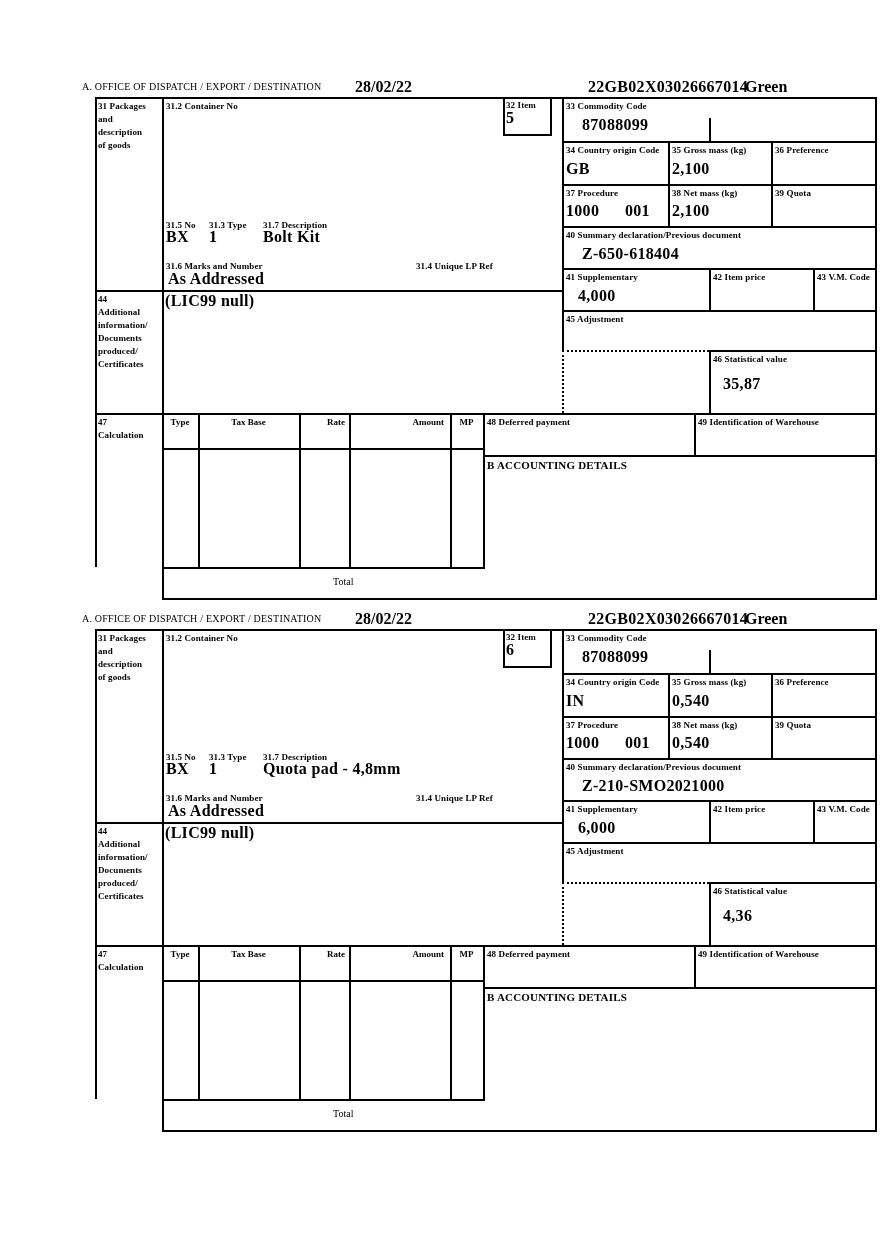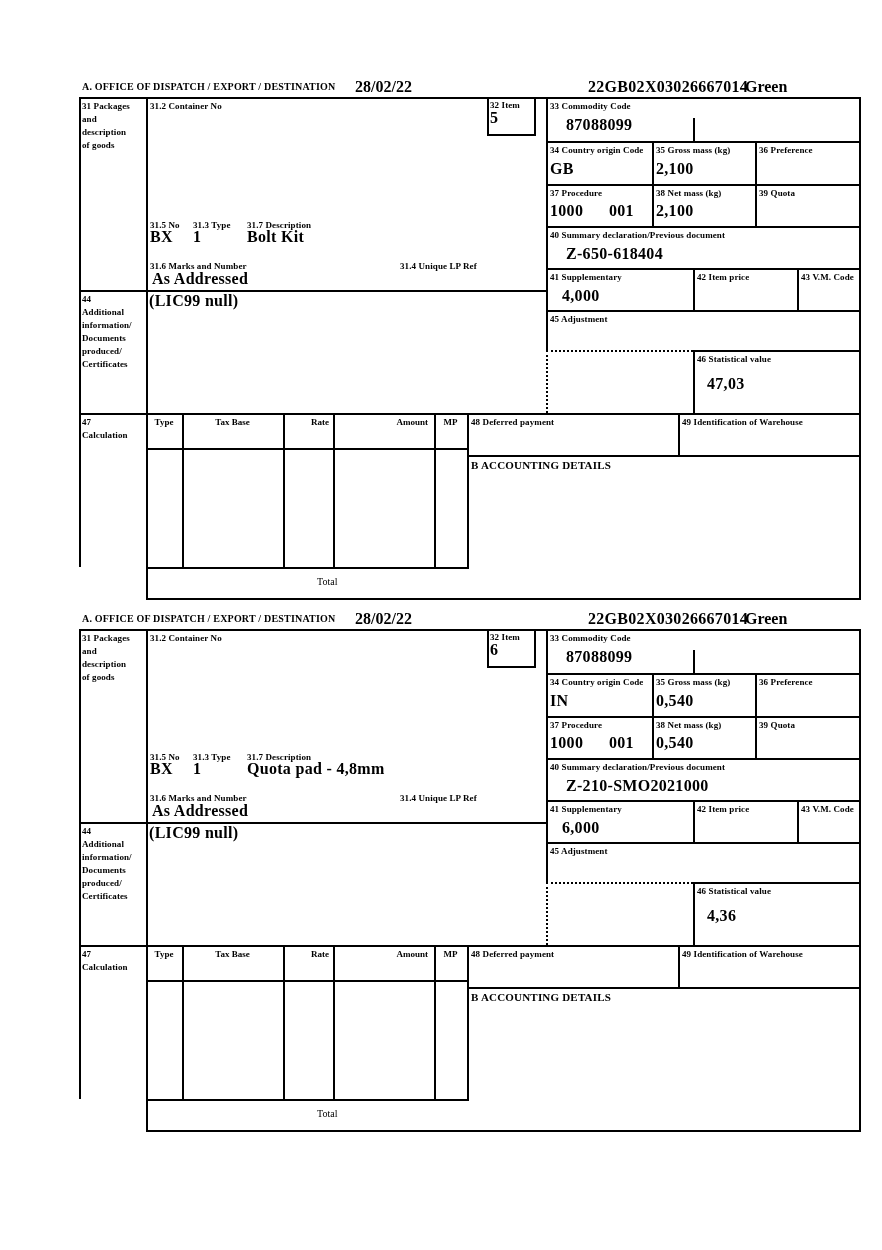--- a/index.html
+++ b/index.html
@@ -1,28 +1,28 @@
 <!DOCTYPE html>
 <html><head>
 <meta charset="utf-8">
 <style>
   html,body{margin:0;padding:0;}
   body{width:882px;height:1250px;background:#ffffff;position:relative;
        font-family:"Liberation Serif", serif;color:#000;}
   .section{position:absolute;left:79px;width:782px;height:524px;}
-  .grid{position:absolute;left:0;top:21px;width:782px;height:583px;}
+  .grid{position:absolute;left:16px;top:21px;width:782px;height:583px;}
   .hl{position:absolute;height:2px;background:#000;}
   .vl{position:absolute;width:2px;background:#000;}
   .hd{position:absolute;height:0;border-top:2px dotted #000;}
   .vd{position:absolute;width:0;border-left:2px dotted #000;}
   .lbl{position:absolute;font-size:9px;font-weight:700;line-height:13px;
        white-space:pre-line;letter-spacing:0.1px;}
   .val{position:absolute;font-size:16px;font-weight:700;letter-spacing:0.3px;
        white-space:nowrap;line-height:16px;}
-  .a-title{position:absolute;left:3px;top:5px;font-size:10px;font-weight:700;
+  .a-title{position:absolute;left:3px;top:5px;font-size:10px;font-weight:400;
        letter-spacing:0.2px;white-space:nowrap;}
   .a-date{position:absolute;left:276px;top:2px;font-size:16px;font-weight:700;}
   .a-entry{position:absolute;left:509px;top:2px;font-size:16px;font-weight:700;letter-spacing:0.3px;}
   .a-route{position:absolute;left:666px;top:2px;font-size:16px;font-weight:700;}
   .chdr{position:absolute;top:320px;font-size:9px;font-weight:700;}
   .acct{position:absolute;left:392px;top:362px;font-size:11px;font-weight:700;letter-spacing:0.2px;}
   .total{position:absolute;left:238px;top:479px;font-size:10px;font-weight:400;}
 </style>
 </head>
 <body>
@@ -112,21 +112,21 @@
       <div class="val" style="left:577px;top:106px">2,100</div>
       <div class="lbl" style="left:680px;top:90px">39 Quota</div>
       <div class="lbl" style="left:471px;top:132px">40 Summary declaration/Previous document</div>
       <div class="val" style="left:487px;top:149px">Z-650-618404</div>
       <div class="lbl" style="left:471px;top:174px">41 Supplementary</div>
       <div class="val" style="left:483px;top:191px">4,000</div>
       <div class="lbl" style="left:618px;top:174px">42 Item price</div>
       <div class="lbl" style="left:722px;top:174px">43 V.M. Code</div>
       <div class="lbl" style="left:471px;top:216px">45 Adjustment</div>
       <div class="lbl" style="left:618px;top:256px">46 Statistical value</div>
-      <div class="val" style="left:628px;top:279px">47,03</div>
+      <div class="val" style="left:628px;top:279px">35,87</div>
 
       <div class="lbl" style="left:3px;top:319px;width:62px">47
 Calculation</div>
       <div class="chdr" style="left:67px;width:36px;text-align:center">Type</div>
       <div class="chdr" style="left:103px;width:101px;text-align:center">Tax Base</div>
       <div class="chdr" style="left:204px;width:46px;text-align:right">Rate</div>
       <div class="chdr" style="left:254px;width:95px;text-align:right">Amount</div>
       <div class="chdr" style="left:355px;width:33px;text-align:center">MP</div>
       <div class="lbl" style="left:392px;top:319px">48 Deferred payment</div>
       <div class="lbl" style="left:603px;top:319px">49 Identification of Warehouse</div>

